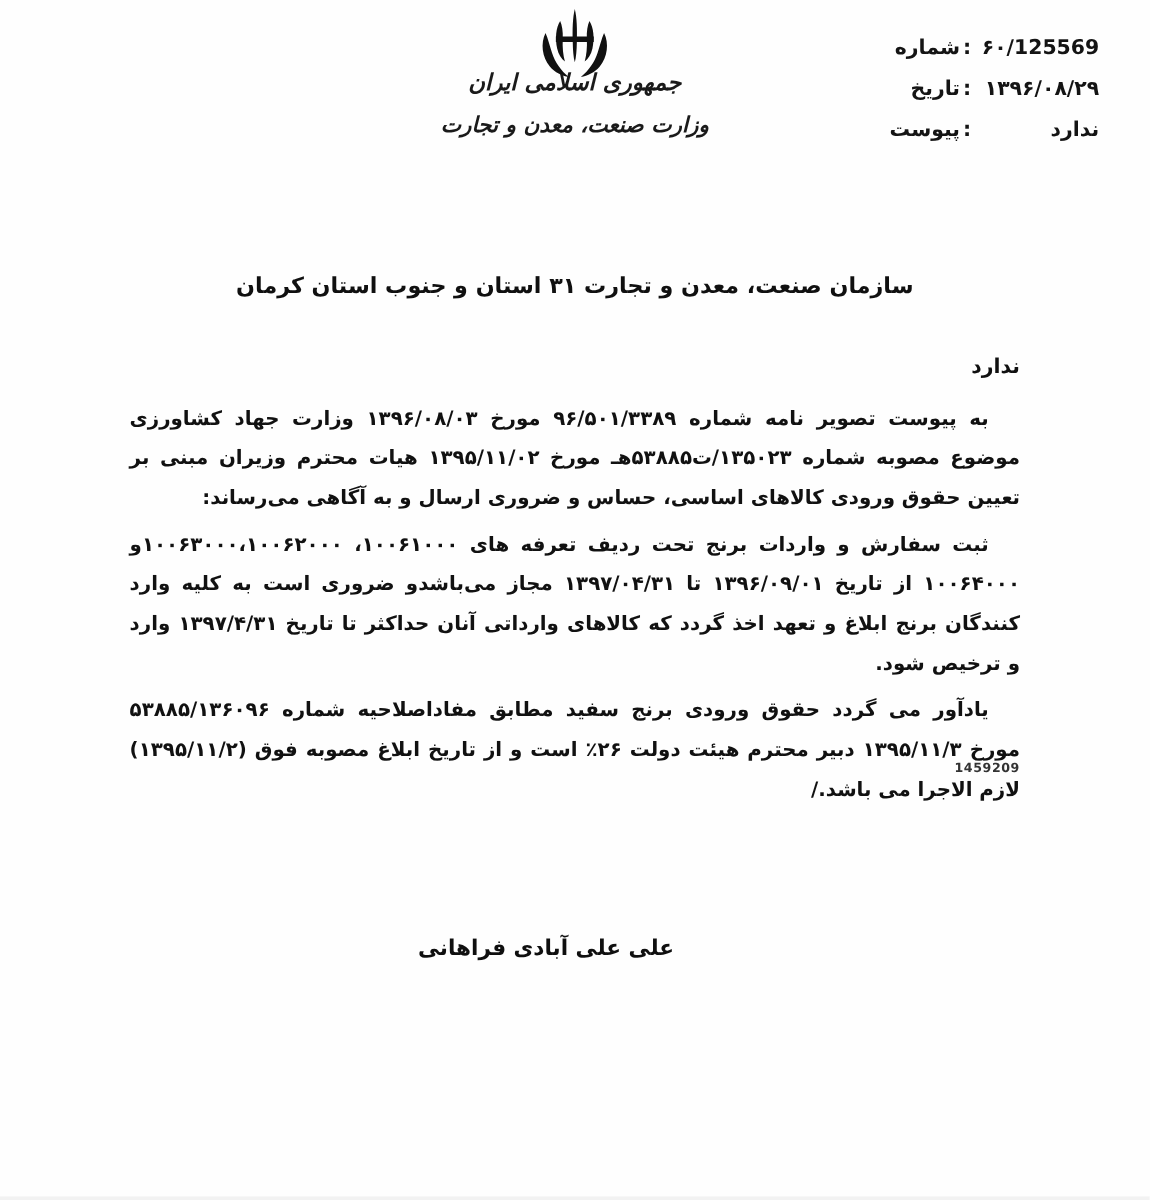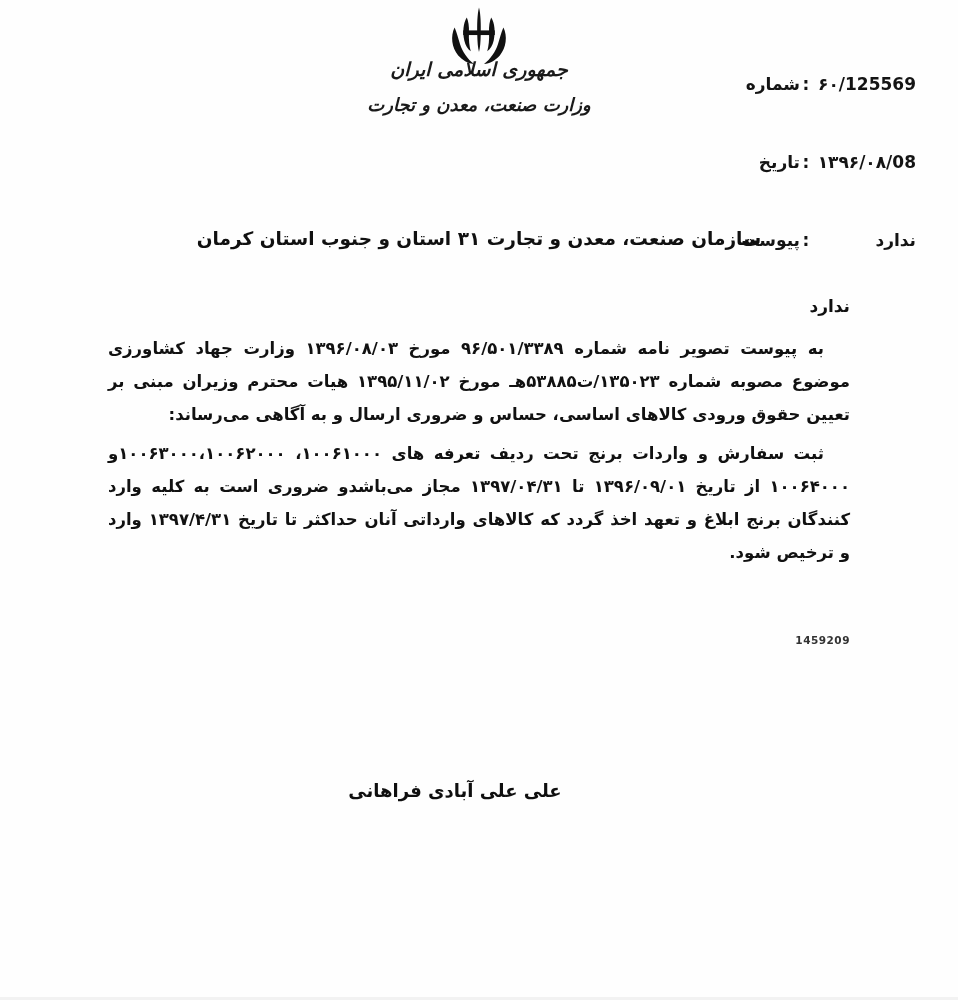--- a/index.html
+++ b/index.html
@@ -80,21 +80,20 @@
     margin-bottom: 17px;
     font-size: 17px;
     font-weight: 700;
     color: #141414;
     white-space: nowrap;
   }
   .meta-label {
     display: inline-block;
     min-width: 66px;
     text-align: right;
-    margin-top: 44px;
   }
   .meta-colon {
     display: inline-block;
     width: 12px;
     text-align: center;
   }
   .meta-value {
     display: inline-block;
     text-align: right;
     min-width: 104px;
@@ -214,39 +213,40 @@
       <div class="org-line2">وزارت صنعت، معدن و تجارت</div>
     </div>
 
     <div class="meta">
       <div class="meta-row">
         <span class="meta-value">۶۰/125569</span>
         <span class="meta-colon">:</span>
         <span class="meta-label">شماره</span>
       </div>
       <div class="meta-row">
-        <span class="meta-value">۱۳۹۶/۰۸/08</span>
+        <span class="meta-value">۱۳۹۶/۰۸/۲۹</span>
         <span class="meta-colon">:</span>
         <span class="meta-label">تاریخ</span>
       </div>
       <div class="meta-row">
         <span class="meta-value">ندارد</span>
         <span class="meta-colon">:</span>
         <span class="meta-label">پیوست</span>
       </div>
     </div>
   </div>
 
   <div class="addressee">سازمان صنعت، معدن و تجارت ۳۱ استان و جنوب استان کرمان</div>
 
   <div class="salutation">ندارد</div>
 
   <div class="body-text">
     <p>به پیوست تصویر نامه شماره ۹۶/۵۰۱/۳۳۸۹ مورخ ۱۳۹۶/۰۸/۰۳ وزارت جهاد کشاورزی موضوع مصوبه شماره ۱۳۵۰۲۳/ت۵۳۸۸۵هـ مورخ ۱۳۹۵/۱۱/۰۲ هیات محترم وزیران مبنی بر تعیین حقوق ورودی کالاهای اساسی، حساس و ضروری ارسال و به آگاهی می‌رساند:</p>
     <p>ثبت سفارش و واردات برنج تحت ردیف تعرفه های ۱۰۰۶۱۰۰۰، ۱۰۰۶۳۰۰۰،۱۰۰۶۲۰۰۰و ۱۰۰۶۴۰۰۰ از تاریخ ۱۳۹۶/۰۹/۰۱ تا ۱۳۹۷/۰۴/۳۱ مجاز می‌باشدو ضروری است به کلیه وارد کنندگان برنج ابلاغ و تعهد اخذ گردد که کالاهای وارداتی آنان حداکثر تا تاریخ ۱۳۹۷/۴/۳۱ وارد و ترخیص شود.</p>
+    <p class="p-last">یادآور می گردد حقوق ورودی برنج سفید مطابق مفاداصلاحیه شماره ۵۳۸۸۵/۱۳۶۰۹۶ مورخ ۱۳۹۵/۱۱/۳ دبیر محترم هیئت دولت ۲۶٪ است و از تاریخ ابلاغ مصوبه فوق (۱۳۹۵/۱۱/۲) لازم الاجرا می باشد./</p>
   </div>
 
   <div class="ref-number">1459209</div>
 
   <div class="signature">
     <div class="sign-name">علی علی آبادی فراهانی</div>
   </div>
 
   <div class="faint-line"></div>
 </div>

